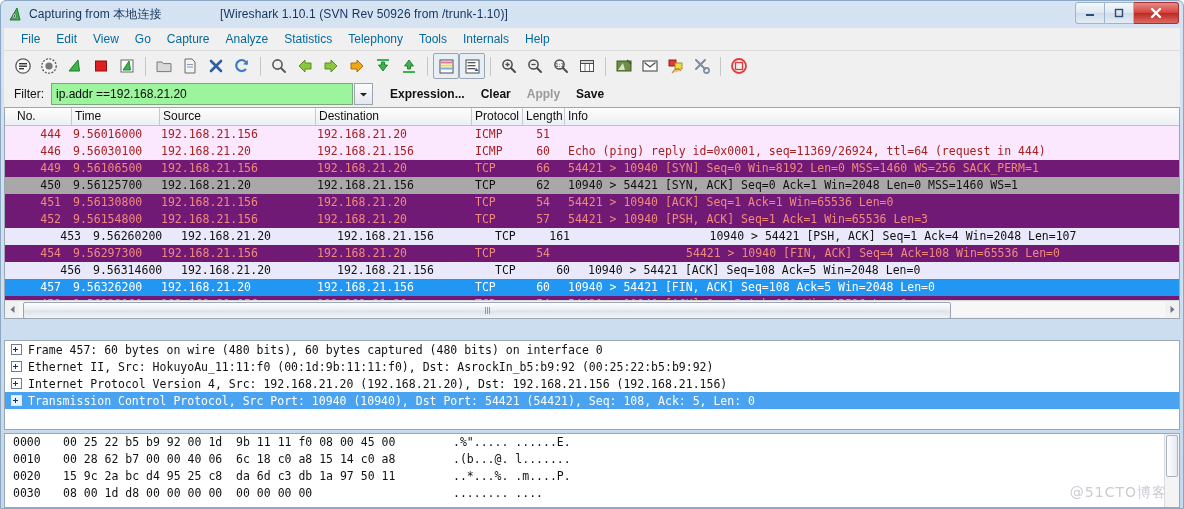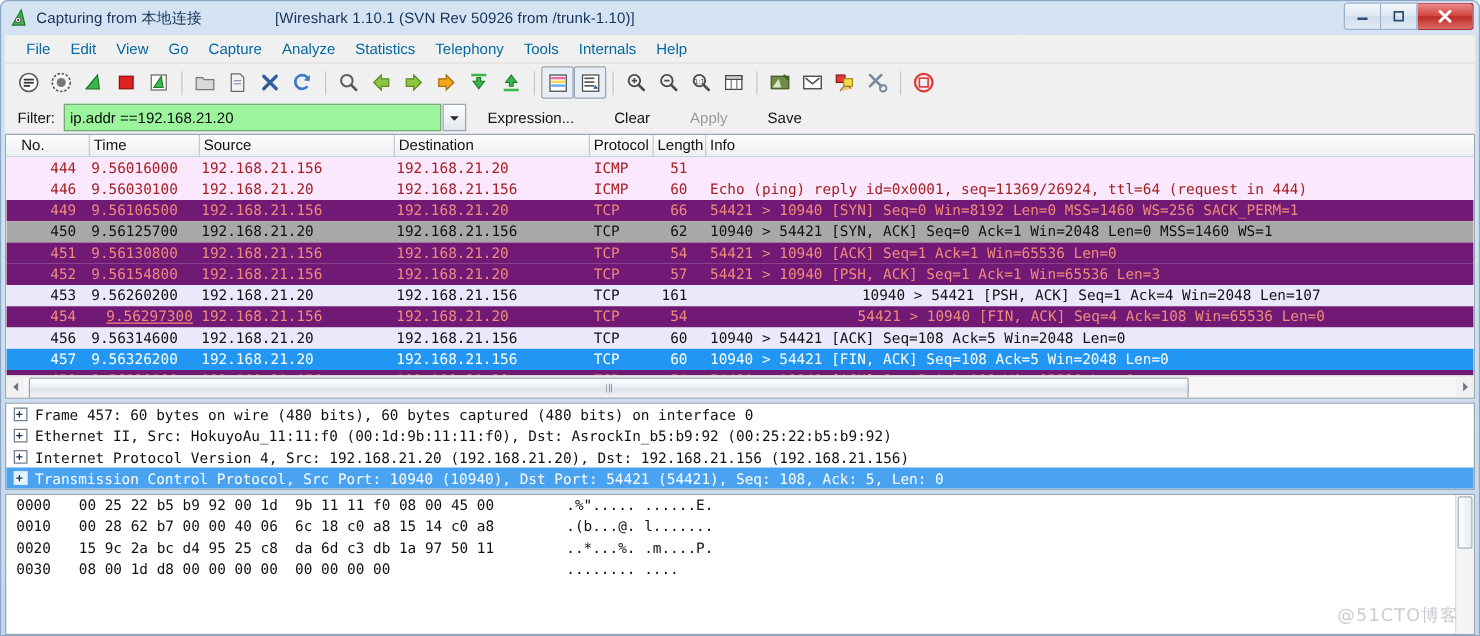--- a/index.html
+++ b/index.html
@@ -39,47 +39,47 @@
   .tsep{width:1px;height:19px;background:#c6c6c6;margin:0 5px;flex:0 0 auto;}
 
   
   .filterbar{height:26px;background:#f0f0f0;display:flex;align-items:center;padding-left:10px;margin:0 3px;gap:0;}
   .flabel{font-size:12px;color:#111;margin-right:7px;}
   .fbox{width:300px;height:20px;background:#9cf59c;border:1px solid #7ba87b;display:flex;align-items:center;}
   .fbox input{flex:1;border:none;outline:none;background:transparent;font-size:12px;color:#0b0b0b;
               font-family:"Liberation Sans",sans-serif;padding:0 4px;height:18px;}
   .fdrop{width:17px;height:20px;border:1px solid #9aa5b1;margin-left:1px;
          background:linear-gradient(180deg,#fbfcfd,#e4e9ef);display:flex;align-items:center;justify-content:center;}
-  .fbtns{display:flex;align-items:center;margin-left:9px;gap:16px;}
+  .fbtns{display:flex;align-items:center;margin-left:9px;gap:0;font-weight:bold;}
   .fbtn{font-size:12px;color:#111;padding:0 8px;white-space:nowrap;}
   .fbtn.dis{color:#9a9a9a;}
 
   
   .content{flex:1;margin:0 3px 0 3px;display:flex;flex-direction:column;min-height:0;}
   .pane{background:#fff;border:1px solid #9ba7b4;box-sizing:border-box;position:relative;overflow:hidden;}
   .plist{height:212px;display:flex;flex-direction:column;}
-  .pdet{height:70px;margin-top:3px;}
+  .pdet{height:90px;margin-top:21px;}
   .pbytes{flex:1;margin-top:3px;}
 
   
   .lhead{height:17px;background:linear-gradient(180deg,#fdfdfd,#eceff3);
          border-bottom:1px solid #b9c2cc;position:relative;flex:0 0 auto;}
   .lhead .hc{position:absolute;top:1px;font-size:12px;color:#111;white-space:nowrap;}
   .lhead .vd{position:absolute;top:0;width:1px;height:17px;background:#c3cad2;}
   .rows{flex:1;position:relative;overflow:hidden;background:#fff;}
   .row{height:17px;position:relative;white-space:nowrap;font-family:"DejaVu Sans Mono","Liberation Mono",monospace;}
   .row span{position:absolute;top:1px;font-size:11.5px;line-height:15px;}
   .row.icmp{background:#fbe8ff;}
   .row.icmp span{color:#a52020;}
   .row.tcpdark{background:#701a75;}
   .row.tcpdark span{color:#f08a7a;}
   .row.gray{background:#a8a8a8;}
   .row.gray span{color:#111;}
   .row.lav{background:#e9e9fb;}
-  .row.lav span{color:#111;}
+  .row.lav span{color:#111;padding-left:20px;}
   .row.sel{background:#2196f3;}
   .row.sel span{color:#fff;}
 
   
   .hscroll{height:17px;background:#f1f1f1;border-top:1px solid #d6d6d6;display:flex;align-items:center;flex:0 0 auto;}
   .hs-arrow{width:14px;height:15px;display:flex;align-items:center;justify-content:center;}
   .hs-track{flex:1;height:15px;position:relative;background:#f7f7f7;}
   .hs-thumb{position:absolute;left:4px;top:0;width:926px;height:15px;border:1px solid #9aa5b1;border-radius:2px;
             background:linear-gradient(180deg,#fefefe 0%,#eaeef3 45%,#dde3ea 55%,#f2f5f8 100%);
             display:flex;align-items:center;justify-content:center;}
@@ -423,21 +423,21 @@
             <span style="left: 0px; width: 56px; text-align: right;">453</span>
             <span style="left: 68px; width: 84px; text-align: left;">9.56260200</span>
             <span style="left: 156px; width: 150px; text-align: left;">192.168.21.20</span>
             <span style="left: 312px; width: 150px; text-align: left;">192.168.21.156</span>
             <span style="left: 470px; width: 44px; text-align: left;">TCP</span>
             <span style="left: 503px; width: 42px; text-align: right;">161</span>
             <span style="left: 563px; width: 610px; text-align: center;">10940 &gt; 54421 [PSH, ACK] Seq=1 Ack=4 Win=2048 Len=107</span>
           </div>
           <div class="row tcpdark">
             <span style="left: 0px; width: 56px; text-align: right;">454</span>
-            <span style="left: 80px; width: 84px; text-align: left; text-decoration: underline;">9.56297300</span>
+            <span style="left: 68px; width: 84px; text-align: left;">9.56297300</span>
             <span style="left: 156px; width: 150px; text-align: left;">192.168.21.156</span>
             <span style="left: 312px; width: 150px; text-align: left;">192.168.21.20</span>
             <span style="left: 470px; width: 44px; text-align: left;">TCP</span>
             <span style="left: 503px; width: 42px; text-align: right;">54</span>
             <span style="left: 563px; width: 610px; text-align: center;">54421 &gt; 10940 [FIN, ACK] Seq=4 Ack=108 Win=65536 Len=0</span>
           </div>
           <div class="row lav">
             <span style="left: 0px; width: 56px; text-align: right;">456</span>
             <span style="left: 68px; width: 84px; text-align: left;">9.56314600</span>
             <span style="left: 156px; width: 150px; text-align: left;">192.168.21.20</span>

